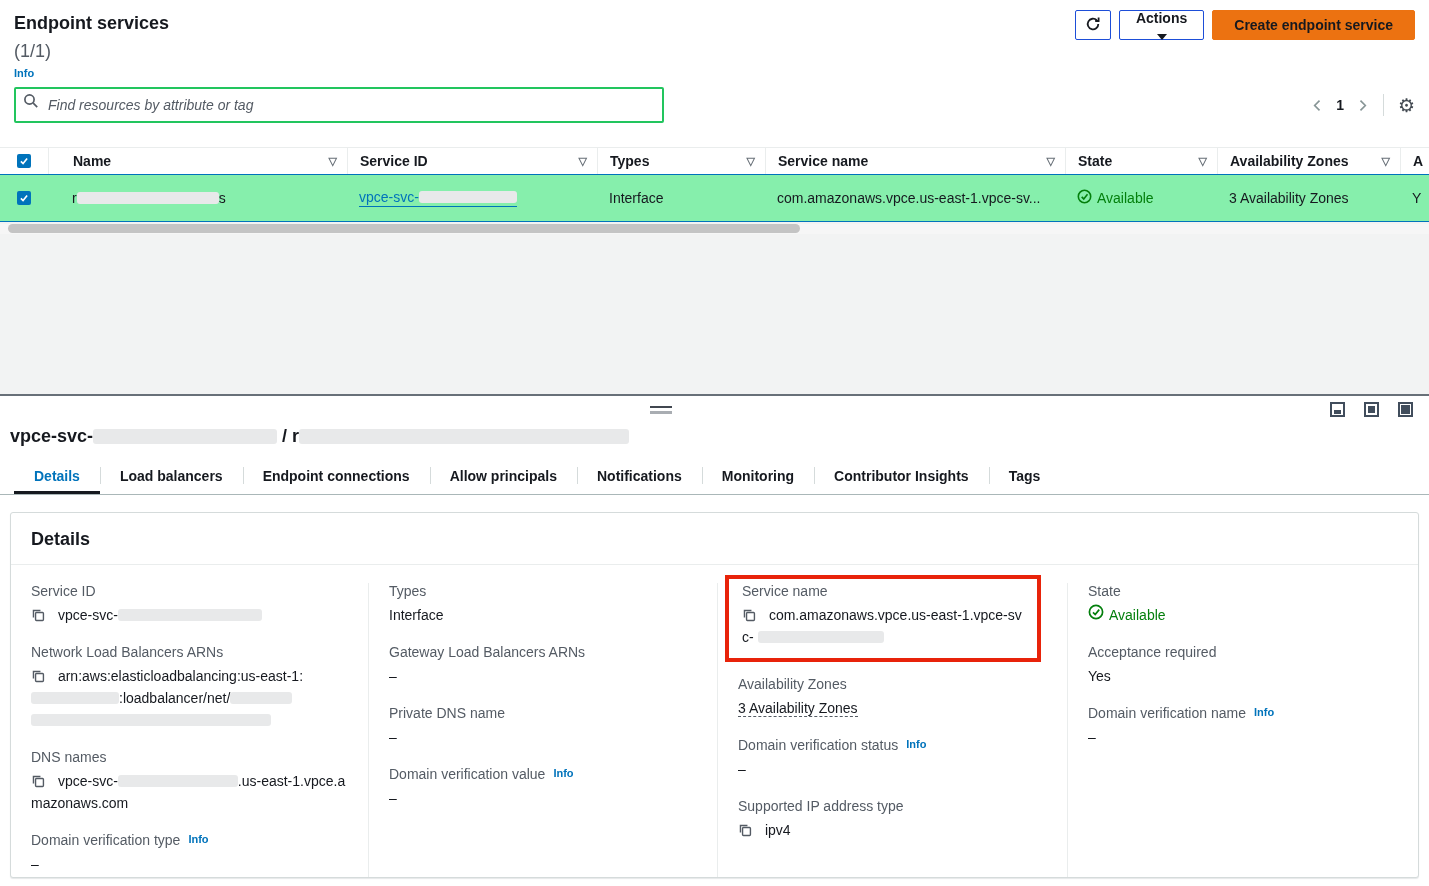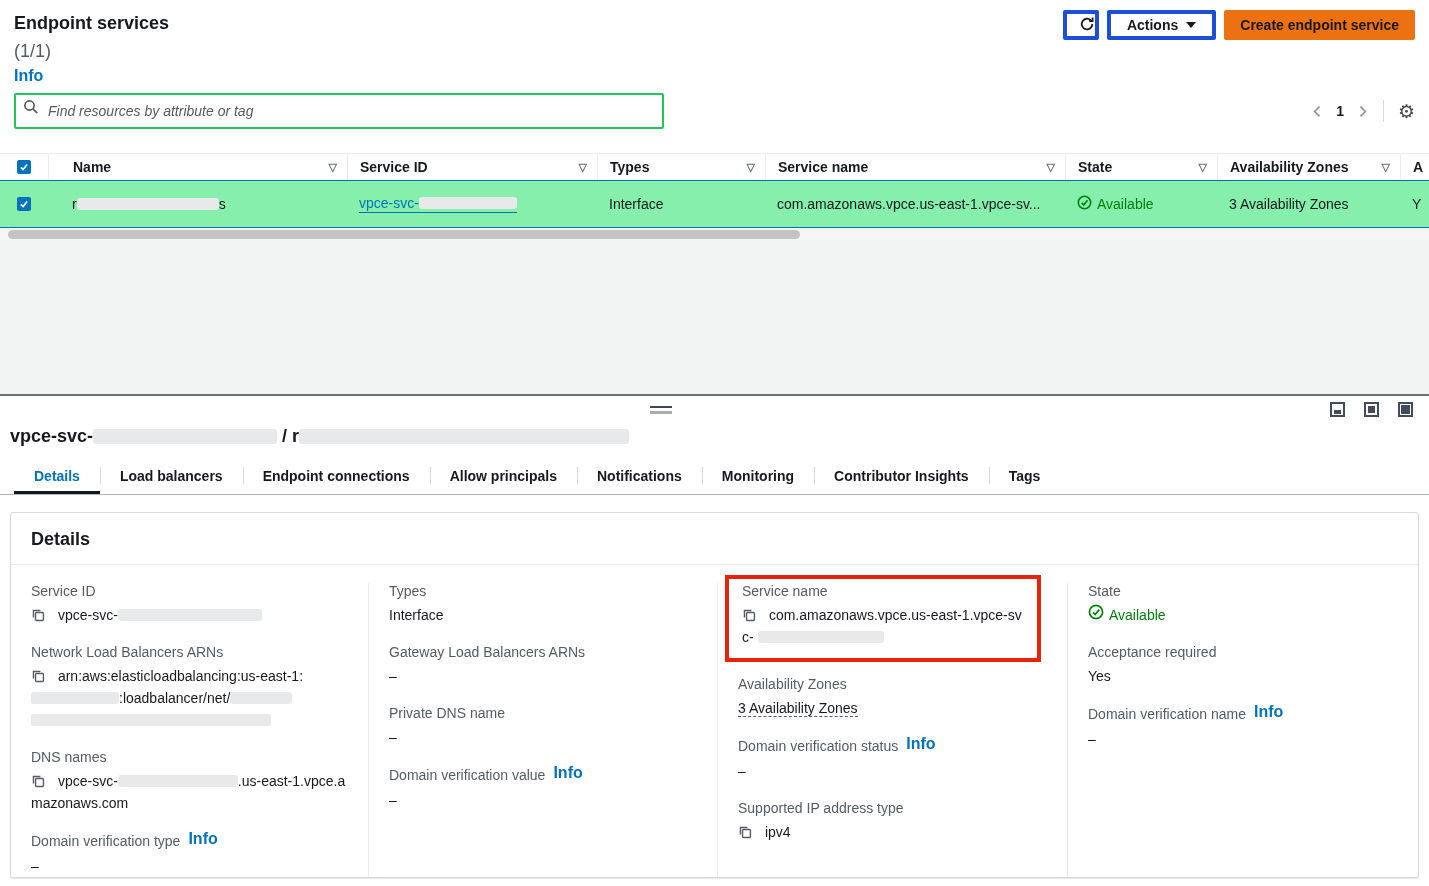--- a/index.html
+++ b/index.html
@@ -6,29 +6,29 @@
   html,body { width:1429px; height:886px; overflow:hidden;
     font-family:"Liberation Sans", sans-serif; font-size:14px; color:#16191f;
     background:#f2f3f3; }
 
   
   .top-section { position:absolute; top:0; left:0; width:1429px; height:166px; background:#fff; }
   .hdr-row { display:flex; justify-content:space-between; align-items:flex-start; padding:10px 14px 4px 14px; }
   .title-wrap { display:flex; align-items:baseline; gap:7px; padding-top:3px;flex-direction:column; }
   .page-title { font-size:18px; font-weight:bold; color:#16191f; }
   .page-count { font-size:18px; font-weight:normal; color:#545b64; }
-  .info-link { font-size:16px; font-weight:bold; color:#0073bb; cursor:pointer; position:relative; top:-2px; }
+  .info-link { font-size:11px; font-weight:bold; color:#0073bb; cursor:pointer; position:relative; top:-2px; }
   .hdr-actions { display:flex; gap:8px; align-items:center; }
-  .btn { height:30px; border:4px solid #1d4ed8; border-radius:2px; background:#fff;
+  .btn { height:30px; border:1px solid #1d4ed8; border-radius:2px; background:#fff;
          font-weight:bold; color:#16191f; font-size:14px; display:flex; align-items:center;
-         justify-content:flex-end; cursor:pointer; font-family:"Liberation Sans",sans-serif;}
+         justify-content:center; cursor:pointer; font-family:"Liberation Sans",sans-serif;flex-direction:column;}
   .btn-icon { width:36px; }
   .btn-actions { padding:0 16px; gap:8px; }
   .caret-down { width:0; height:0; border-left:5px solid transparent; border-right:5px solid transparent; border-top:6px solid #16191f; display:inline-block; }
-  .btn-primary { background:#ec7211; border-color:#ec7211; color:#16191f; padding:0 12px; }
+  .btn-primary { background:#ec7211; border-color:#ec7211; color:#16191f; padding:0 21px; }
 
   .toolbar-row { display:flex; justify-content:space-between; align-items:center; padding:2px 14px 0 14px; }
   .search-box { position:relative; width:650px; }
   .search-box input { width:100%; height:36px; border:2px solid #22c55e; border-radius:2px;
       padding:0 8px 0 32px; font-style:italic; font-size:14px; color:#16191f; background:#fff;
       font-family:"Liberation Sans",sans-serif; }
   .search-box input::placeholder { color:#545b64; font-style:italic; }
   .search-glyph { position:absolute; left:9px; top:6px; }
   .pager { display:flex; align-items:center; gap:10px; }
   .pager .pg-num { font-weight:bold; color:#16191f; padding:0 2px; }

